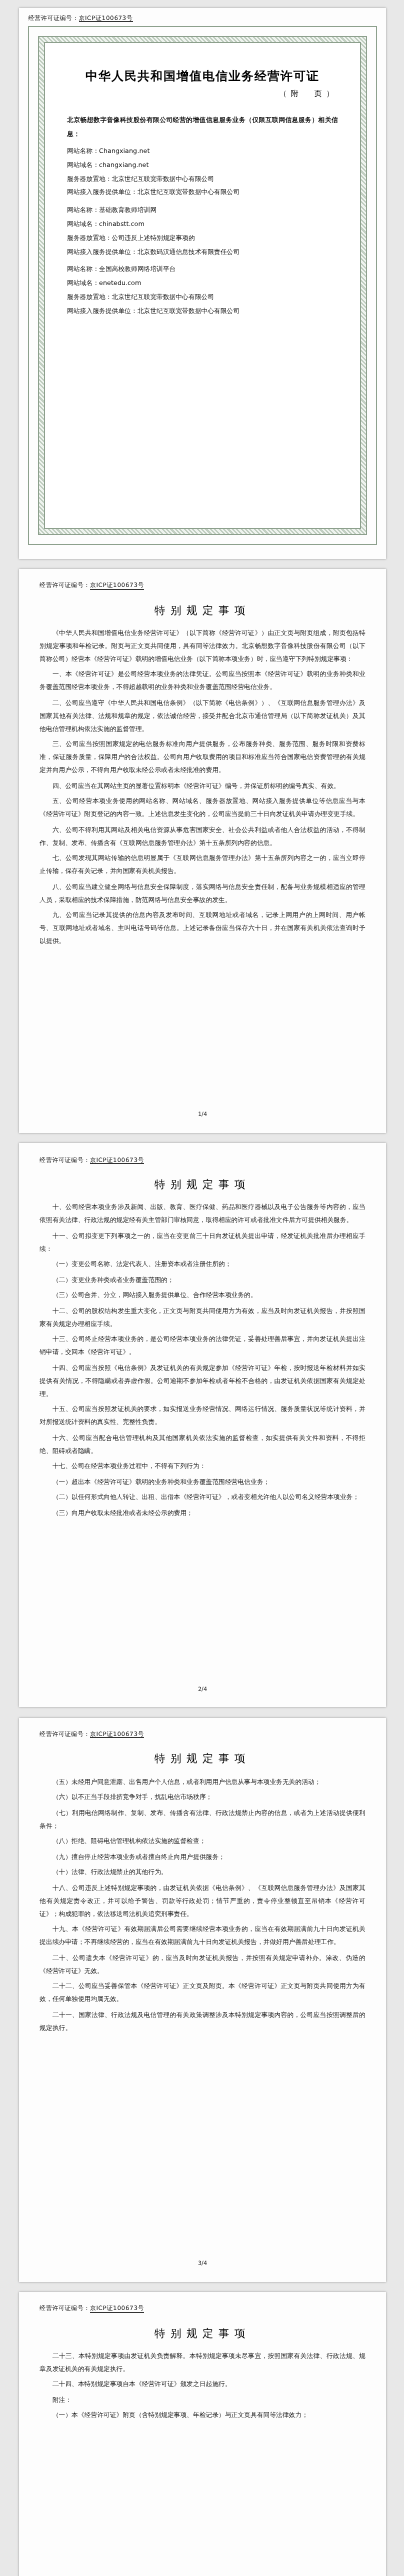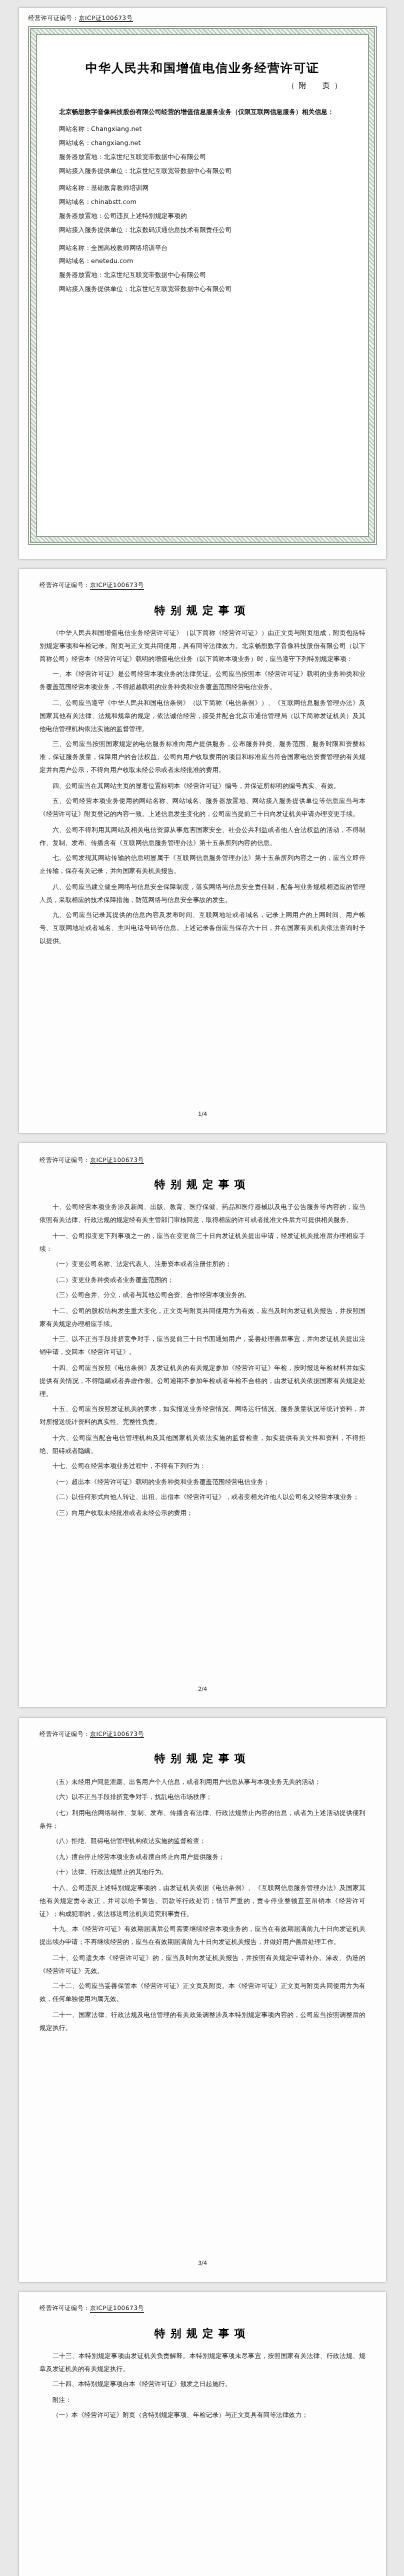--- a/index.html
+++ b/index.html
@@ -4,35 +4,35 @@
 <style>
   html,body{margin:0;padding:0;background:#e8e8e8;}
   body{width:405px;font-family:"DejaVu Sans","Liberation Sans",sans-serif;color:#1a1a1a;}
   .canvas{width:405px;padding:7.7px 0 6.2px;}
   .doc{width:367px;margin:0 auto 10.3px;background:#fdfdfd;box-shadow:0 0 2.1px rgba(0,0,0,.35);position:relative;box-sizing:border-box;}
   .doc-header{font-size:6px;color:#111;letter-spacing:0.3px;}
   .lic-num{border-bottom:0.5px solid #333;padding-bottom:0.5px;}
 
   
   .cert{height:551px;padding:6.2px 9.3px;}
-  .frame1{margin-top:3.1px;height:519px;border:1px solid #8da08d;padding:1px;box-sizing:border-box;}
+  .frame1{margin-top:3.1px;height:519px;border:1px solid #8da08d;padding:9px;box-sizing:border-box;}
   .frame2{height:100%;box-sizing:border-box;border:0.5px solid #8da08d;padding:5.2px;
           background:repeating-linear-gradient(45deg,#c2cfc2 0 1.5px,#eef3ee 1.5px 3.1px);}
   .frame3{height:100%;box-sizing:border-box;background:#fff;border:0.5px solid #8da08d;padding:17.5px 21.6px;overflow:hidden;}
   .cert-title{font-family:"DejaVu Serif","Liberation Serif",serif;font-size:12px;font-weight:bold;
               text-align:center;letter-spacing:1px;margin:7.2px 0 4.1px;color:#000;}
   .cert-subtitle{text-align:right;font-size:7.7px;letter-spacing:4.1px;margin-bottom:15.5px;color:#000;}
   .cert-body{font-size:6.4px;line-height:2.15;color:#111;}
   .cert-body .intro{margin:5.2px 0 3.1px;text-align:justify;font-weight:bold;}
   .cert-body .row{margin:0;text-align:justify;}
   .site-group{margin-bottom:4.1px;}
 
   
   .prov{height:564px;padding:12.4px 20.6px 0;}
-  .prov-title{text-align:center;font-size:10.8px;font-weight:bold;letter-spacing:5.2px;margin:13.4px 0 9.3px;color:#000;}
+  .prov-title{text-align:center;font-size:10.8px;font-weight:normal;letter-spacing:5.2px;margin:13.4px 0 9.3px;color:#000;}
   .prov-body p{font-size:6.4px;line-height:2.02;text-align:justify;text-indent:2em;margin:0 0 2.6px;color:#161616;}
   .page-num{position:absolute;bottom:15.5px;left:0;right:0;text-align:center;font-size:5.7px;color:#222;}
 </style>
 </head>
 <body>
 
 <div class="canvas">
 
   <div class="doc cert">
     <div class="doc-header">
@@ -96,23 +96,23 @@
   <div class="doc prov">
     <div class="doc-header">
       <span>经营许可证编号：</span><span class="lic-num">京ICP证100673号</span>
     </div>
     <h2 class="prov-title">特别规定事项</h2>
     <div class="prov-body">
       <p>十、公司经营本项业务涉及新闻、出版、教育、医疗保健、药品和医疗器械以及电子公告服务等内容的，应当依照有关法律、行政法规的规定经有关主管部门审核同意，取得相应的许可或者批准文件后方可提供相关服务。</p>
       <p>十一、公司拟变更下列事项之一的，应当在变更前三十日向发证机关提出申请，经发证机关批准后办理相应手续：</p>
       <p>（一）变更公司名称、法定代表人、注册资本或者注册住所的；</p>
       <p>（二）变更业务种类或者业务覆盖范围的；</p>
-      <p>（三）公司合并、分立，或者与其他公司合资、合作经营本项业务的。</p>
+      <p>（三）公司合并、分立，网站接入服务提供单位、合作经营本项业务的。</p>
       <p>十二、公司的股权结构发生重大变化，正文页与附页共同使用方为有效，应当及时向发证机关报告，并按照国家有关规定办理相应手续。</p>
-      <p>十三、以不正当手段排挤竞争对手，应当提前三十日书面通知用户，妥善处理善后事宜，并向发证机关提出注销申请，交回本《经营许可证》。</p>
+      <p>十三、公司终止经营本项业务的，是公司经营本项业务的法律凭证，妥善处理善后事宜，并向发证机关提出注销申请，交回本《经营许可证》。</p>
       <p>十四、公司应当按照《电信条例》及发证机关的有关规定参加《经营许可证》年检，按时报送年检材料并如实提供有关情况，不得隐瞒或者弄虚作假。公司逾期不参加年检或者年检不合格的，由发证机关依据国家有关规定处理。</p>
       <p>十五、公司应当按照发证机关的要求，如实报送业务经营情况、网络运行情况、服务质量状况等统计资料，并对所报送统计资料的真实性、完整性负责。</p>
       <p>十六、公司应当配合电信管理机构及其他国家机关依法实施的监督检查，如实提供有关文件和资料，不得拒绝、阻碍或者隐瞒。</p>
       <p>十七、公司在经营本项业务过程中，不得有下列行为：</p>
       <p>（一）超出本《经营许可证》载明的业务种类和业务覆盖范围经营电信业务；</p>
       <p>（二）以任何形式向他人转让、出租、出借本《经营许可证》，或者变相允许他人以公司名义经营本项业务；</p>
       <p>（三）向用户收取未经批准或者未经公示的费用；</p>
     </div>
     <div class="page-num">2/4</div>
   </div>

